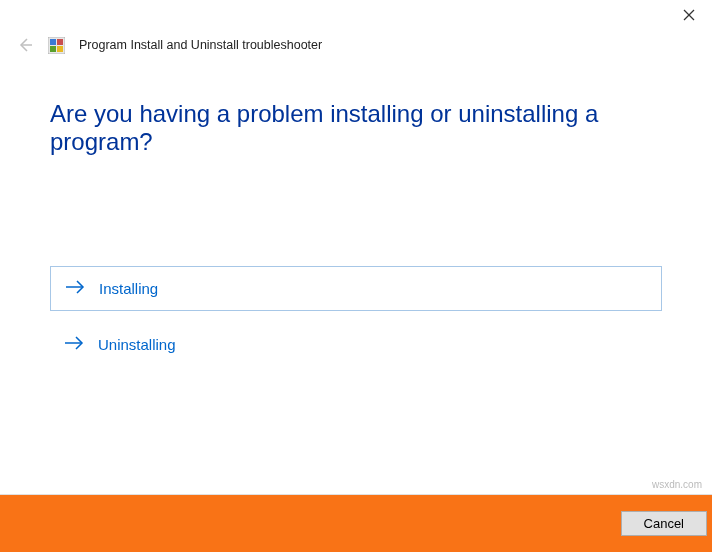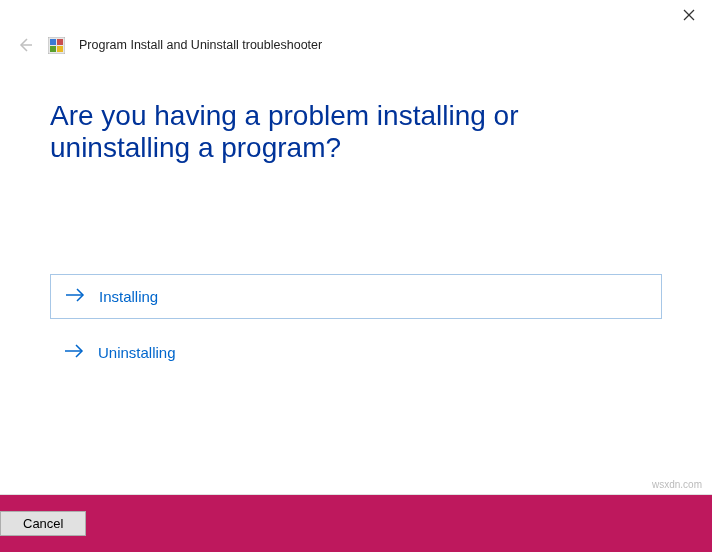--- a/index.html
+++ b/index.html
@@ -55,21 +55,21 @@
     }
     .header-title {
       font-size: 12.5px;
       color: #222;
     }
     .content {
       padding: 38px 50px 0 50px;
     }
     .main-heading {
       color: #003399;
-      font-size: 28px;
+      font-size: 24px;
       font-weight: 400;
       margin-bottom: 110px;
     }
     .option {
       display: flex;
       align-items: center;
       gap: 14px;
       padding: 12px 14px;
       cursor: pointer;
       color: #0066cc;
@@ -89,23 +89,24 @@
     .option + .option {
       margin-top: 12px;
       align-items: center;
     }
     .footer {
       position: absolute;
       bottom: 0;
       left: 0;
       right: 0;
       height: 58px;
-      background: #be185d;
+      background: #f97316;
       border-top: 1px solid #e0e0e0;
       display: flex;
+      justify-content: flex-end;
       align-items: center;
       padding-right: 5px;
     }
     .cancel-btn {
       background: #e1e1e1;
       border: 1px solid #adadad;
       padding: 4px 22px;
       font-size: 13px;
       font-family: inherit;
       cursor: pointer;

